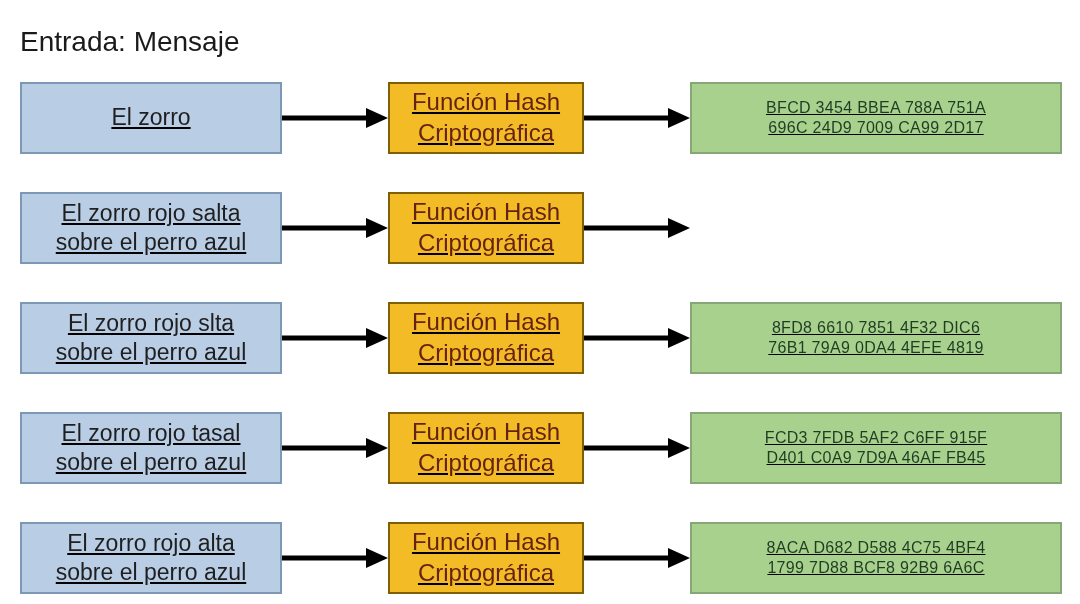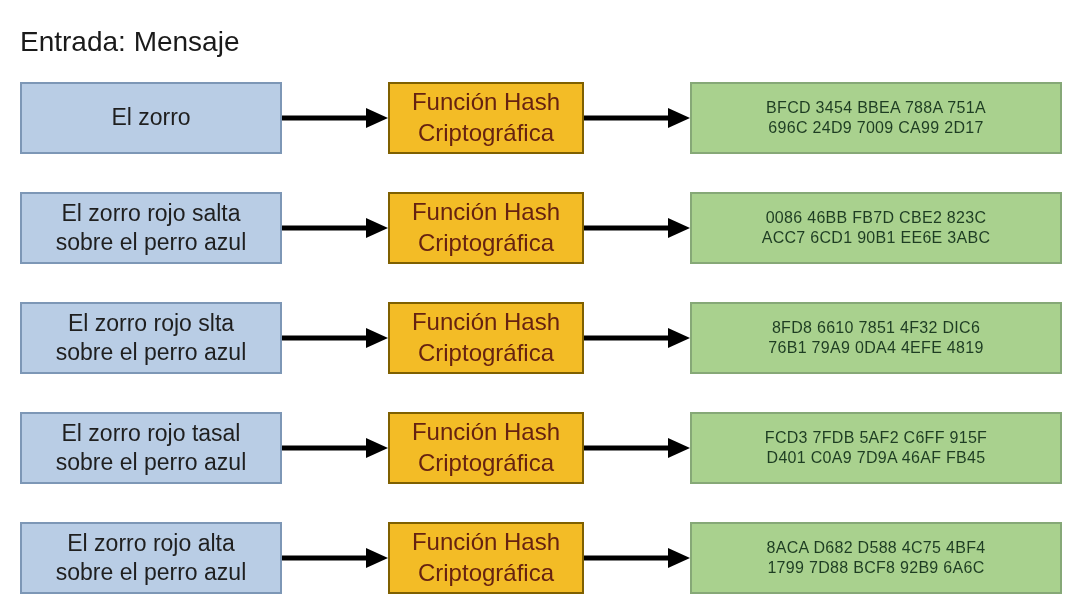--- a/index.html
+++ b/index.html
@@ -28,20 +28,21 @@
   }
   .header-cell {
     font-size: 28px;
     color: var(--title-text, #1a1a1a);
     white-space: nowrap;
     letter-spacing: 0px;
   }
   .diagram-row {
     height: 72px;
     margin-bottom: 38px;
+    text-decoration: underline;
   }
   .diagram-row:last-child { margin-bottom: 0; }
   .box {
     display: flex;
     align-items: center;
     justify-content: center;
     text-align: center;
     white-space: pre-line;
     border: 2px solid;
     box-sizing: border-box;
@@ -121,22 +122,20 @@
       </svg>
     </div>
     <div class="box fn-box">Función Hash
 Criptográfica</div>
     <div class="arrow">
       <svg viewBox="0 0 106 24" preserveAspectRatio="none" aria-hidden="true">
         <rect x="0" y="9.5" width="85" height="5" fill="currentColor"></rect>
         <polygon points="84,2 106,12 84,22" fill="currentColor"></polygon>
       </svg>
     </div>
-    <div class="box hash-box">0086 46BB FB7D CBE2 823C
-ACC7 6CD1 90B1 EE6E 3ABC</div>
   </div>
 
   <div class="grid-row diagram-row">
     <div class="box input-box">El zorro rojo slta
 sobre el perro azul</div>
     <div class="arrow">
       <svg viewBox="0 0 106 24" preserveAspectRatio="none" aria-hidden="true">
         <rect x="0" y="9.5" width="85" height="5" fill="currentColor"></rect>
         <polygon points="84,2 106,12 84,22" fill="currentColor"></polygon>
       </svg>

